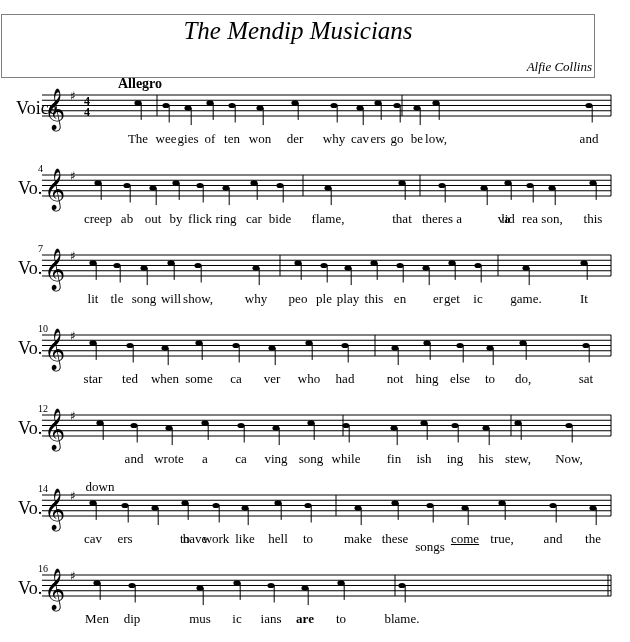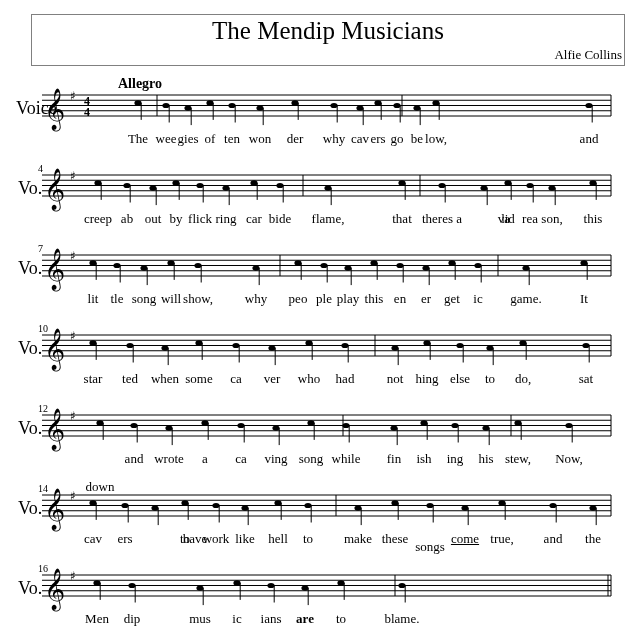--- a/index.html
+++ b/index.html
@@ -1,17 +1,17 @@
 <!DOCTYPE html>
 <html><head>
 <meta charset="utf-8">
 <style>
   html, body { margin:0; padding:0; background:#ffffff; }
   body { width:630px; height:642px; position:relative; overflow:hidden; font-family:"Liberation Serif", serif; color:#000; }
-  .title-box { position:absolute; left:31px; top:14px; width:594px; height:52px; border:1px solid #808080; box-sizing:border-box; }
+  .title-box { position:absolute; left:1px; top:14px; width:594px; height:64px; border:1px solid #808080; box-sizing:border-box;font-style:italic; }
   .title { position:absolute; left:0; right:0; top:2px; text-align:center; font-size:25px; }
   .composer { position:absolute; right:2px; bottom:2px; font-size:13px; }
   .system { position:absolute; left:0; width:630px; height:80px; }
   .staff-svg { position:absolute; left:0; top:0; }
   .instr { position:absolute; left:18px; font-size:18px; }
   .mnum { position:absolute; left:38px; font-size:10px; }
   .tempo { position:absolute; font-weight:bold; font-size:14px; }
   .lyric { position:absolute; font-size:13px; white-space:nowrap; transform:translateX(-50%); }
 </style>
 </head>
@@ -199,21 +199,21 @@
       <div class="lyric" style="left: 117px; top: 56px;">tle</div>
       <div class="lyric" style="left: 144px; top: 56px;">song</div>
       <div class="lyric" style="left: 171px; top: 56px;">will</div>
       <div class="lyric" style="left: 198px; top: 56px;">show,</div>
       <div class="lyric" style="left: 256px; top: 56px;">why</div>
       <div class="lyric" style="left: 298px; top: 56px;">peo</div>
       <div class="lyric" style="left: 324px; top: 56px;">ple</div>
       <div class="lyric" style="left: 348px; top: 56px;">play</div>
       <div class="lyric" style="left: 374px; top: 56px;">this</div>
       <div class="lyric" style="left: 400px; top: 56px;">en</div>
-      <div class="lyric" style="left: 426px; top: 56px;">er</div>
+      <div class="lyric" style="left: 438px; top: 56px;">er</div>
       <div class="lyric" style="left: 452px; top: 56px;">get</div>
       <div class="lyric" style="left: 478px; top: 56px;">ic</div>
       <div class="lyric" style="left: 526px; top: 56px;">game.</div>
       <div class="lyric" style="left: 584px; top: 56px;">It</div>
     </div>
     <div class="system" style="top: 315px;">
       <svg width="630" height="80" class="staff-svg">
         <line x1="42" x2="611" y1="20" y2="20" stroke="#000" stroke-width="1"></line>
         <line x1="42" x2="611" y1="25.25" y2="25.25" stroke="#000" stroke-width="1"></line>
         <line x1="42" x2="611" y1="30.5" y2="30.5" stroke="#000" stroke-width="1"></line>

